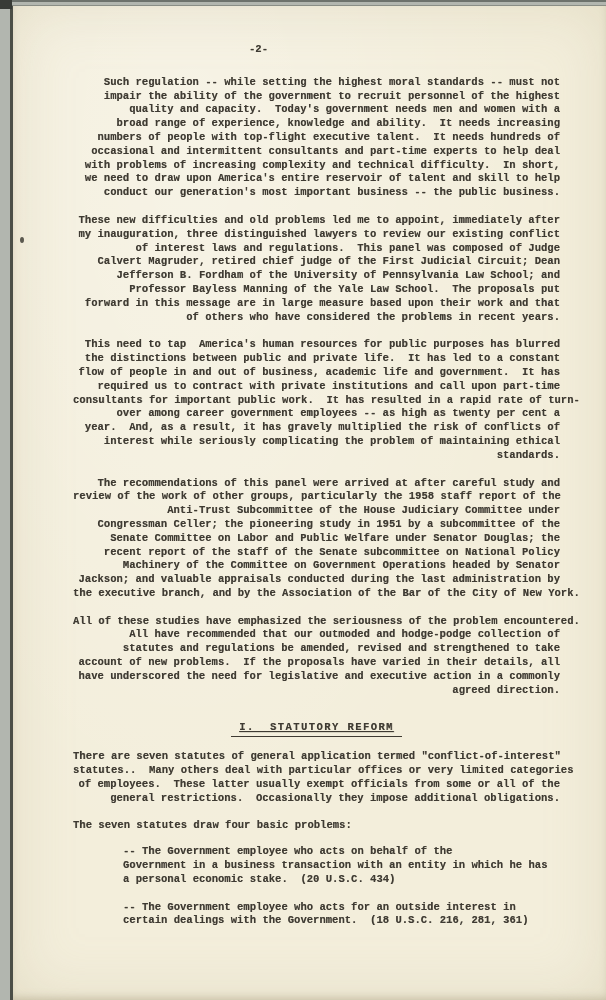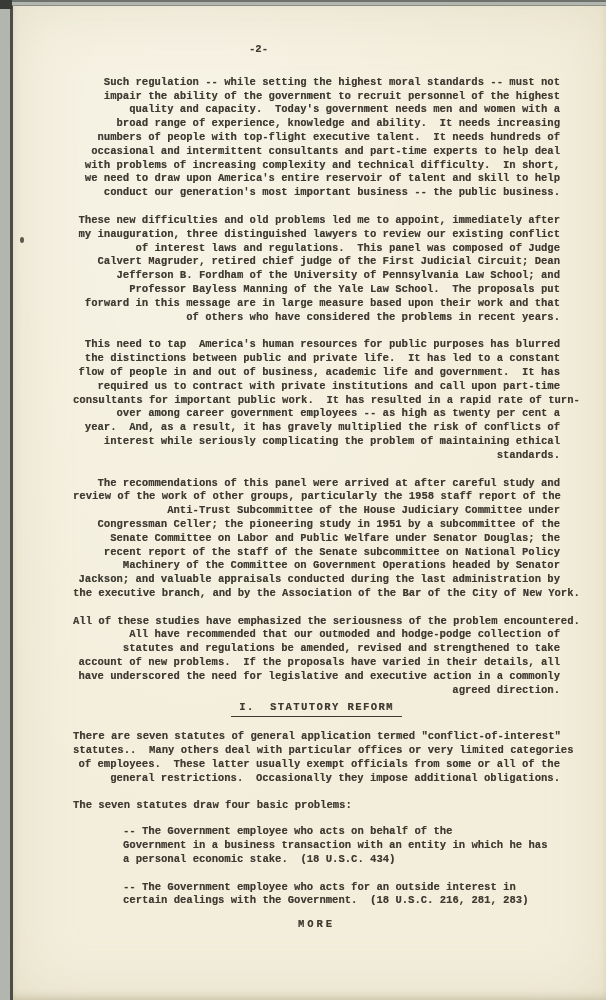--- a/index.html
+++ b/index.html
@@ -53,27 +53,28 @@
     letter-spacing: 0.1px;
     text-shadow: 0.3px 0.3px 0.6px rgba(62,58,50,0.55);
   }
   .pre { white-space: pre; }
   .page-number {
     text-align: center;
     position: relative; left: -58px;
     margin-bottom: 19px;
   }
   .para { margin: 0 0 14px 0; text-align: right; }
-  .para.tight { margin-bottom: 4px; }
+  .para.tight { margin-bottom: 24px; }
   .heading-row { text-align: center; margin: 0 0 13px 0; }
   .heading-row .underlined {
     display: inline-block;
     letter-spacing: 1.5px;
     padding: 0 8px 1px 8px;
     border-bottom: 1.5px solid #3e3a32;
+    text-decoration: underline;
   }
   .list-intro { margin: 0 0 12px 0; }
   .bullet { margin: 0 0 14px 50px; }
   .bullet.last { margin-bottom: 10px; }
   .footer-row { text-align: center; }
   .footer-row .more { letter-spacing: 3px; }
 </style>
 </head>
 <body>
 
@@ -136,24 +137,21 @@
 
       <div class="para pre">There are seven statutes of general application termed "conflict-of-interest"
 statutes..  Many others deal with particular offices or very limited categories
 of employees.  These latter usually exempt officials from some or all of the
 general restrictions.  Occasionally they impose additional obligations.</div>
 
       <div class="list-intro pre">The seven statutes draw four basic problems:</div>
 
       <div class="bullet pre">-- The Government employee who acts on behalf of the
 Government in a business transaction with an entity in which he has
-a personal economic stake.  (18 U.S.C. 434)</div>
+a personal economic stake.  (20 U.S.C. 434)</div>
 
       <div class="bullet pre last">-- The Government employee who acts for an outside interest in
-certain dealings with the Government.  (18 U.S.C. 216, 281, 283)</div>
+certain dealings with the Government.  (18 U.S.C. 216, 281, 361)</div>
 
-      <div class="footer-row">
-        <span class="more">MORE</span>
-      </div>
 
     </div>
   </div>
 </div>
 
 </body></html>

